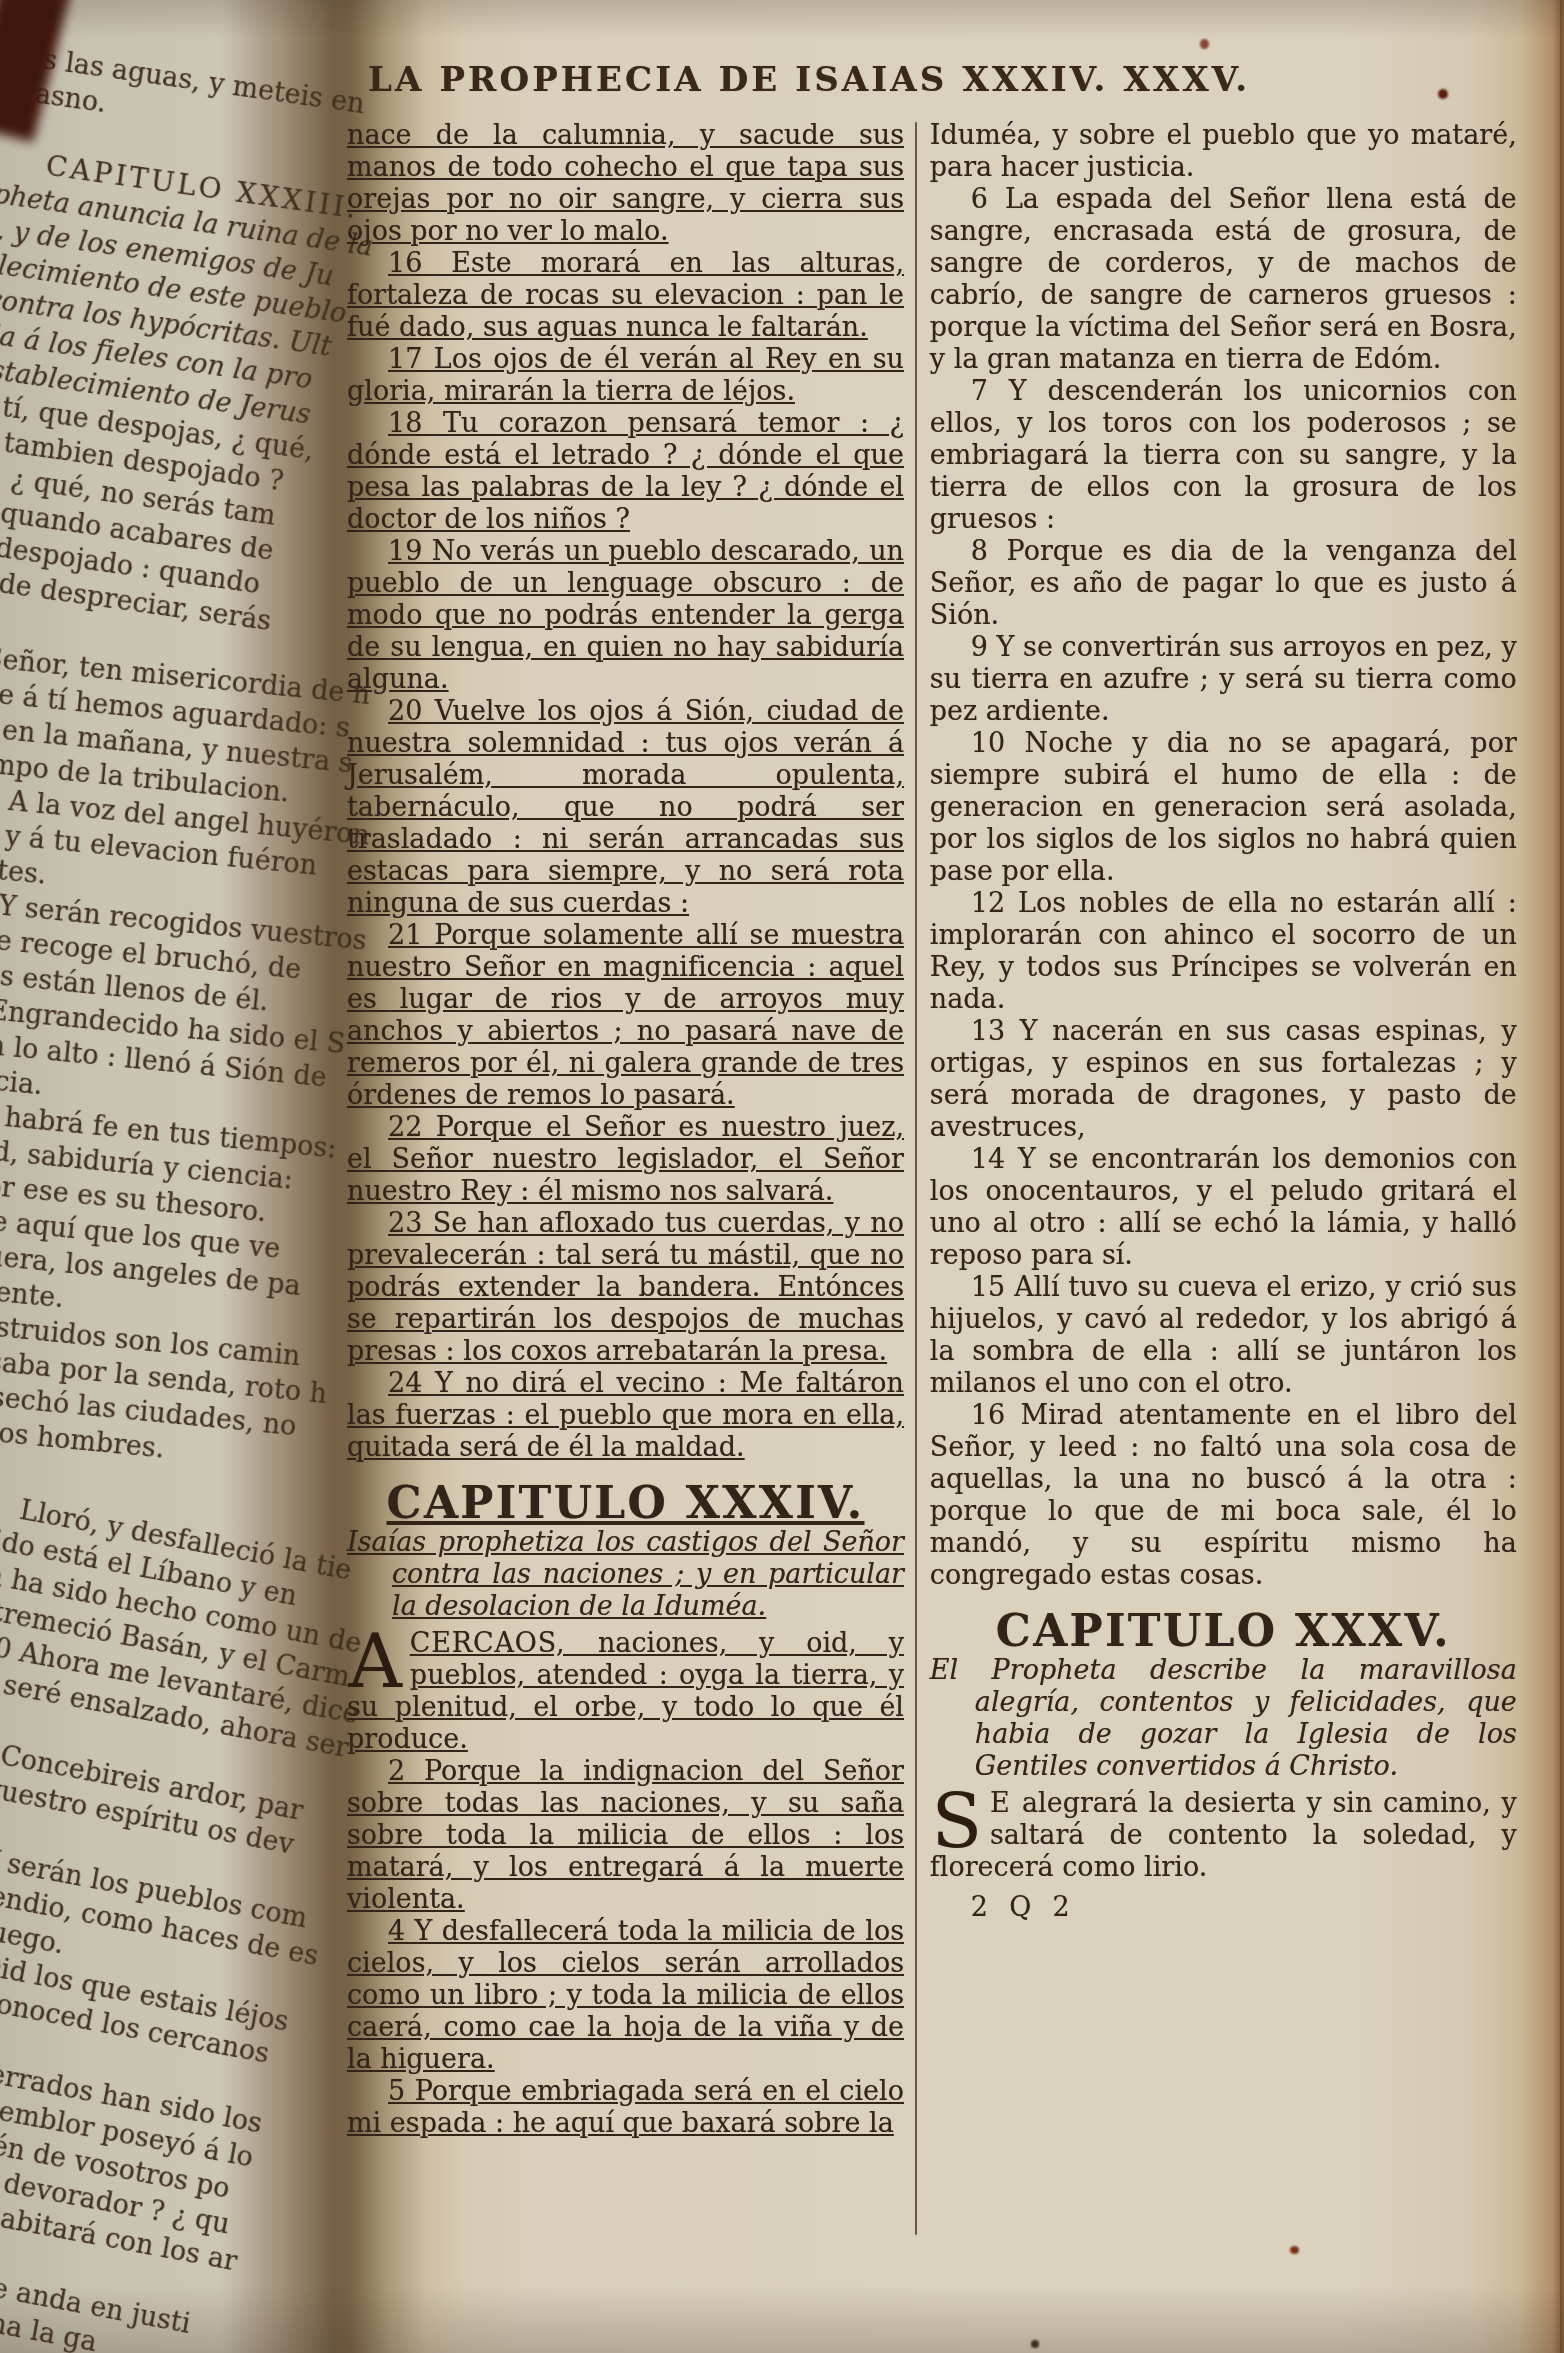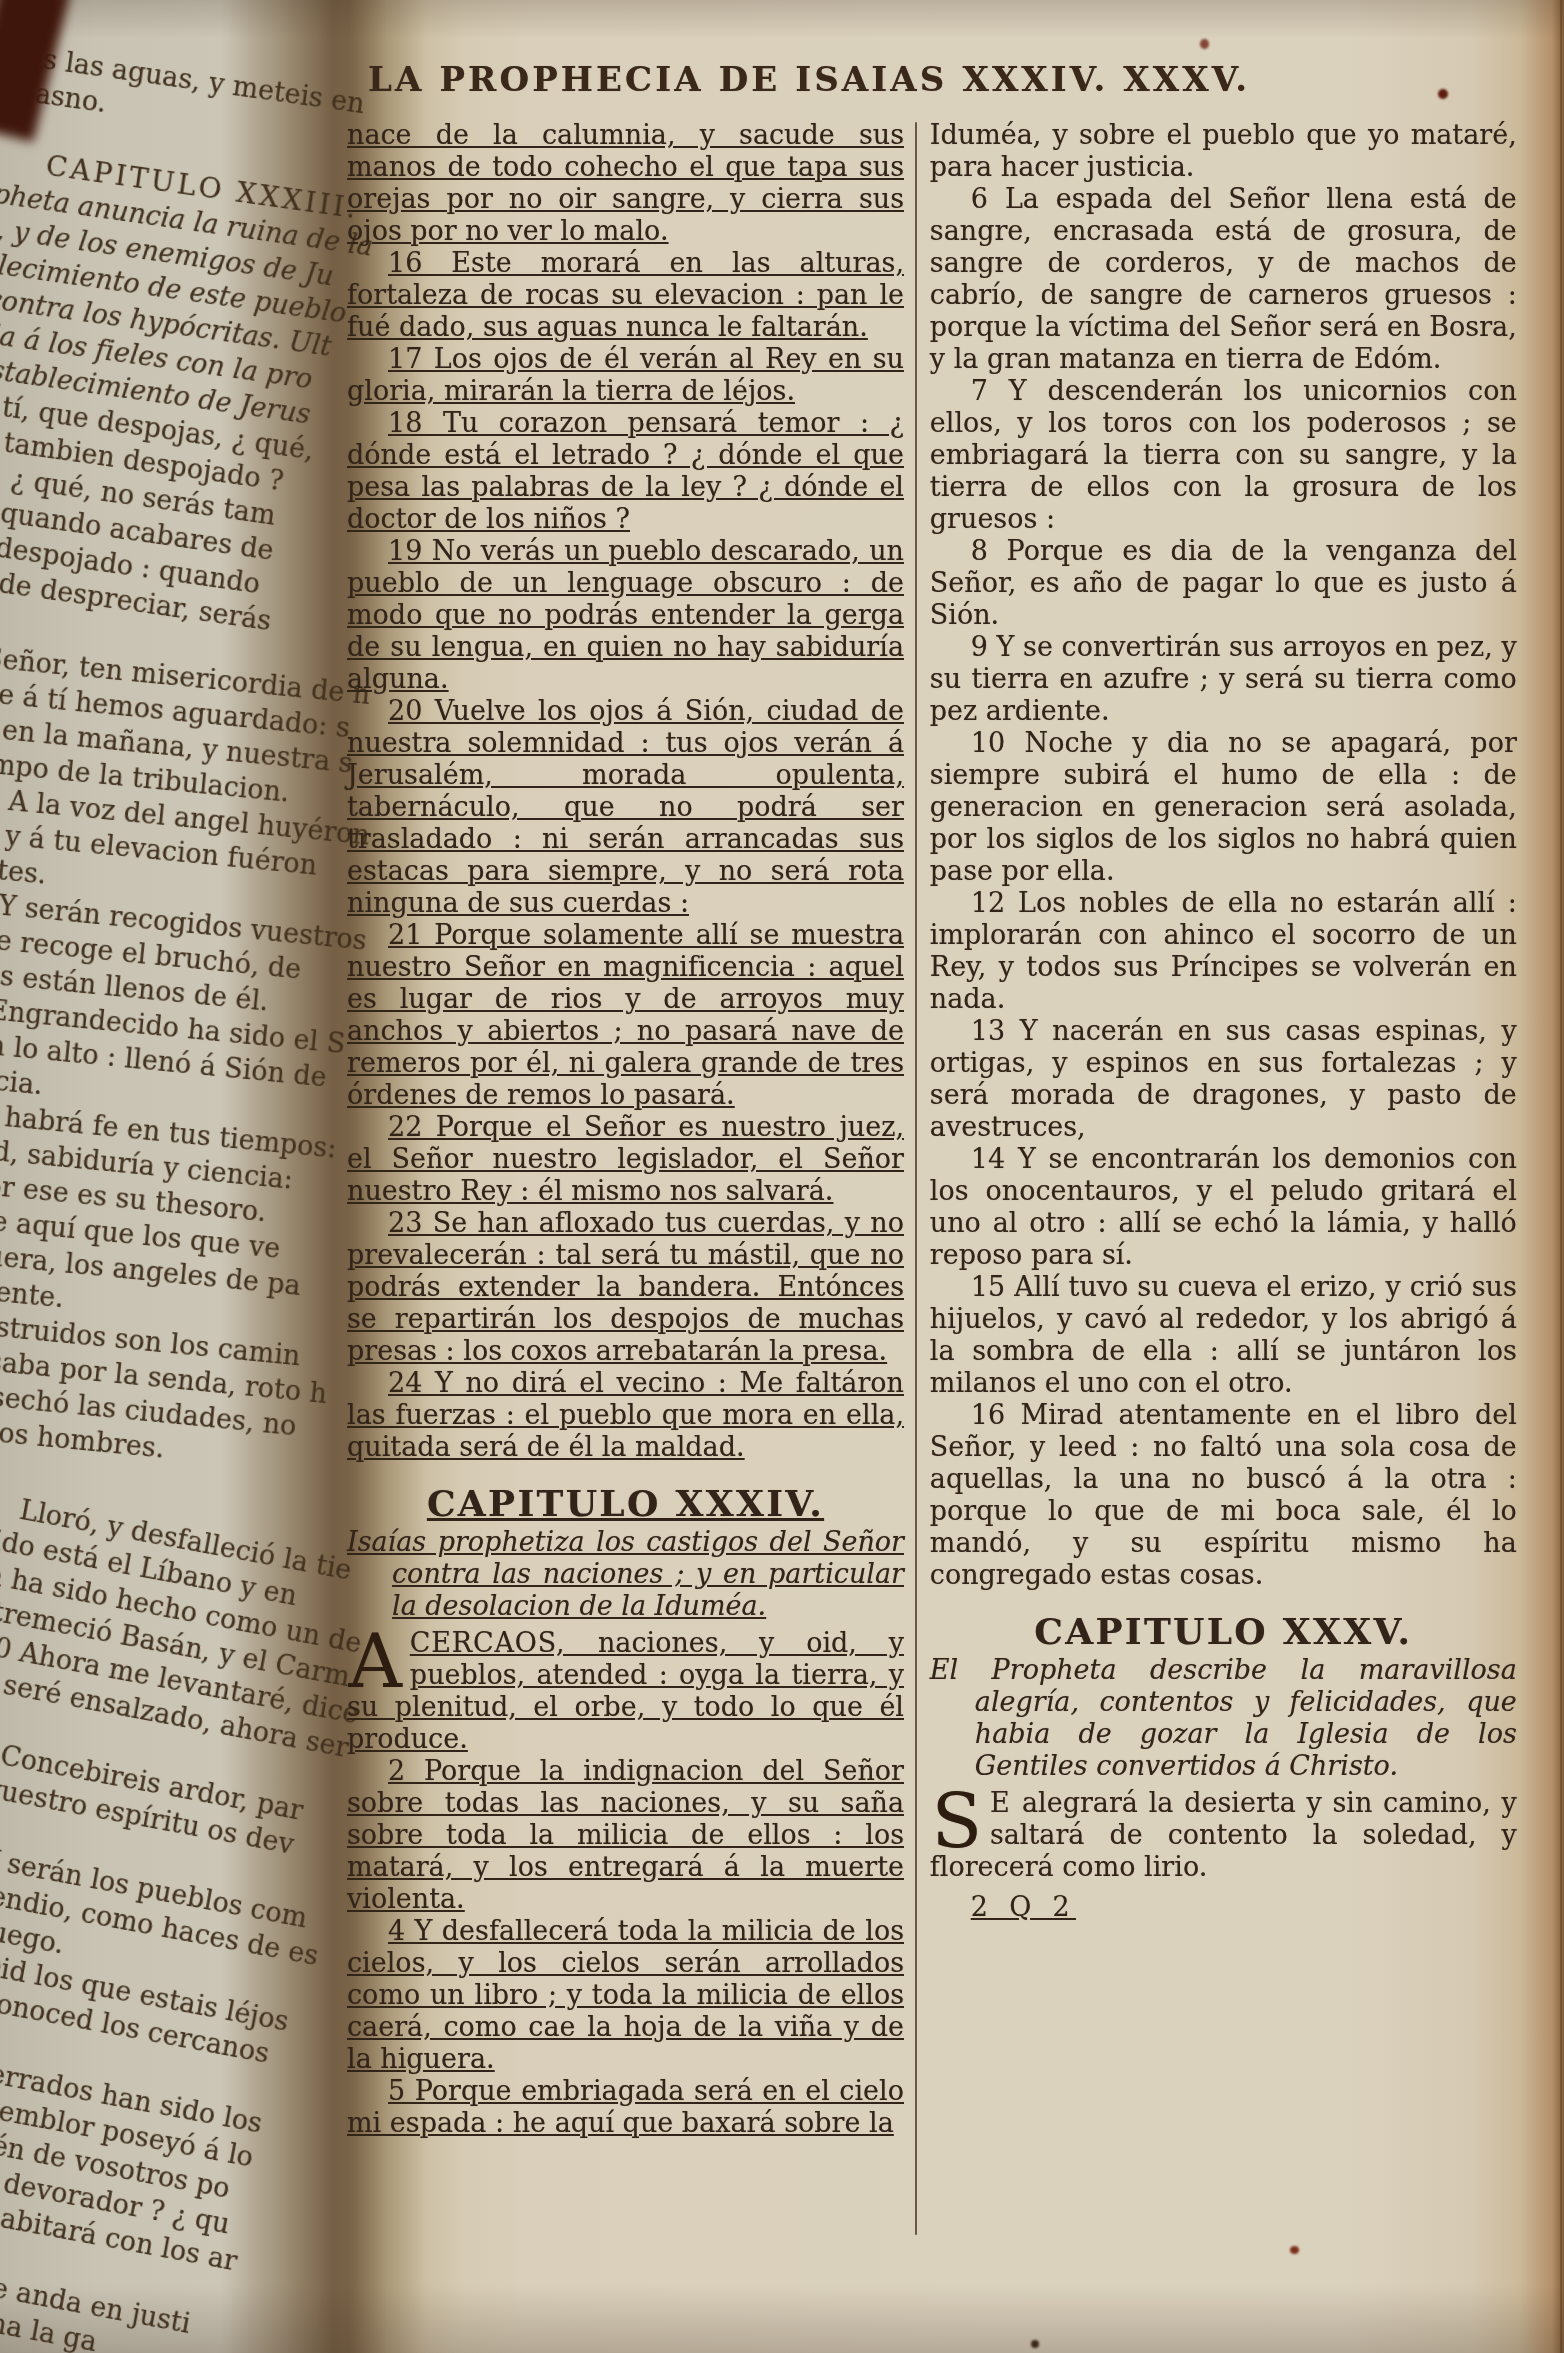--- a/index.html
+++ b/index.html
@@ -39,27 +39,27 @@
   #text-area{position:absolute;left:347px;top:119px;width:1174px;display:flex;color:#33241a;
     text-shadow:0 0 0.8px rgba(45,30,16,.42);}
   .col{font-size:27px;line-height:32px;text-align:justify;hyphens:auto;}
   #col-1{width:557px;text-decoration:underline;}
   #col-2{width:587px;}
   #col-divider{width:2.3px;height:2113px;background:#483521;opacity:.78;border-radius:1.6px;
     margin:3.1px 12.5px 0 11px;flex:0 0 auto;}
   .para{margin:0;}
   .para.verse{text-indent:41px;}
   .para.cont{text-indent:0;}
-  .chap-heading{text-align:center;font-size:36px;letter-spacing:2.3px;margin:23.5px 0 7.8px 0;
+  .chap-heading{text-align:center;font-size:44px;letter-spacing:2.3px;margin:23.5px 0 7.8px 0;
     font-weight:bold;text-indent:0;}
   .chap-summary{font-style:italic;padding-left:45px;text-indent:-45px;margin:0 0 4.7px 0;}
   .dropcap-para{text-indent:0;}
   .dropcap{float:left;font-size:74px;line-height:56px;padding:6.3px 7.8px 0 1.6px;color:#2c1d10;}
   .lead-caps{letter-spacing:0.8px;}
-  .signature{margin-top:7.8px;text-indent:41px;letter-spacing:6.3px;text-decoration:underline;}
+  .signature{margin-top:7.8px;text-indent:41px;letter-spacing:6.3px;}
   
   #cover-corner{position:absolute;left:-17px;top:-20.3px;width:70px;height:156px;background:#3f160b;
     transform:rotate(14deg);filter:blur(5.5px);}
   .speck{position:absolute;border-radius:50%;pointer-events:none;}
   #speck-1{left:1200px;top:39px;width:8.6px;height:10.2px;background:#6e2415;opacity:.8;filter:blur(0.8px);}
   #speck-2{left:1438px;top:89px;width:10.2px;height:10.2px;background:#5d1c10;filter:blur(0.8px);}
   #speck-3{left:1290px;top:2246px;width:9.4px;height:7.8px;background:#7a3018;filter:blur(0.8px);}
   #speck-4{left:1031px;top:2340px;width:7.8px;height:7.8px;background:#3c2c1a;filter:blur(0.9px);}
   #right-edge-line{position:absolute;right:3.1px;top:0;width:2.3px;height:2354px;background:rgba(70,45,20,.35);}
 </style>

